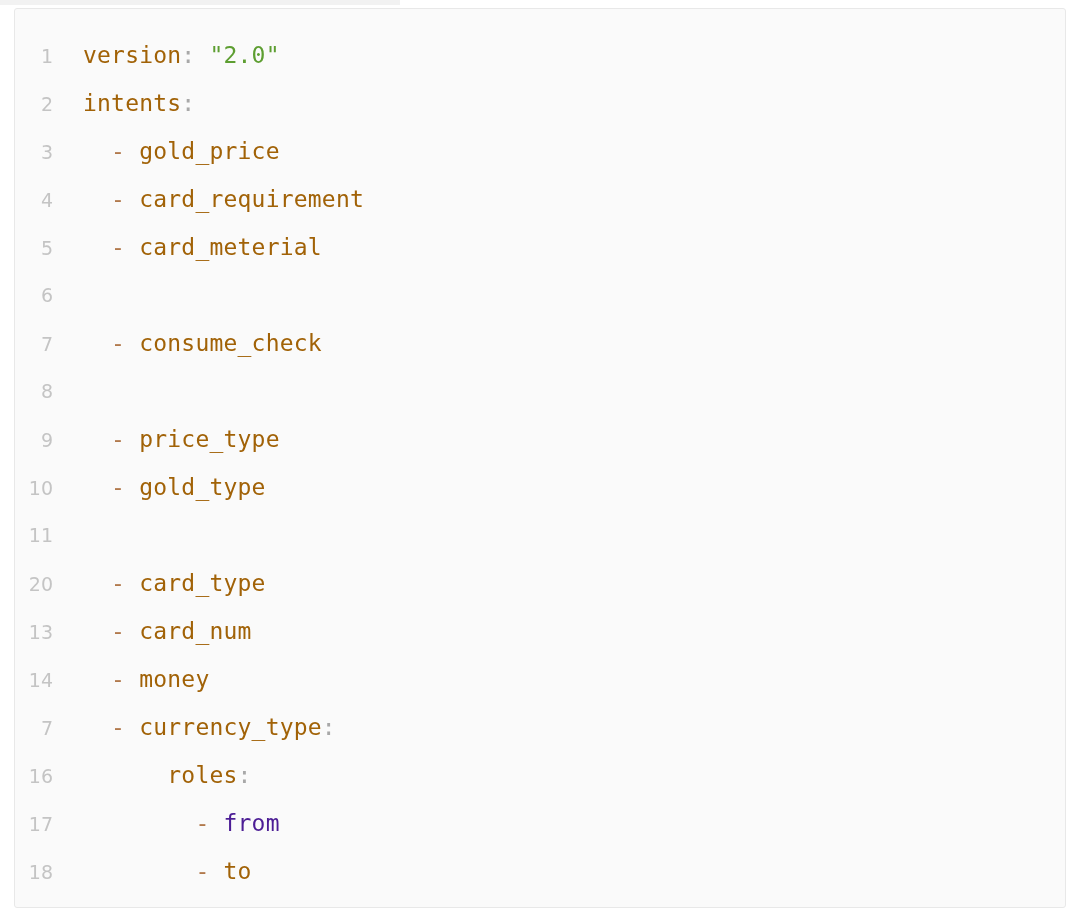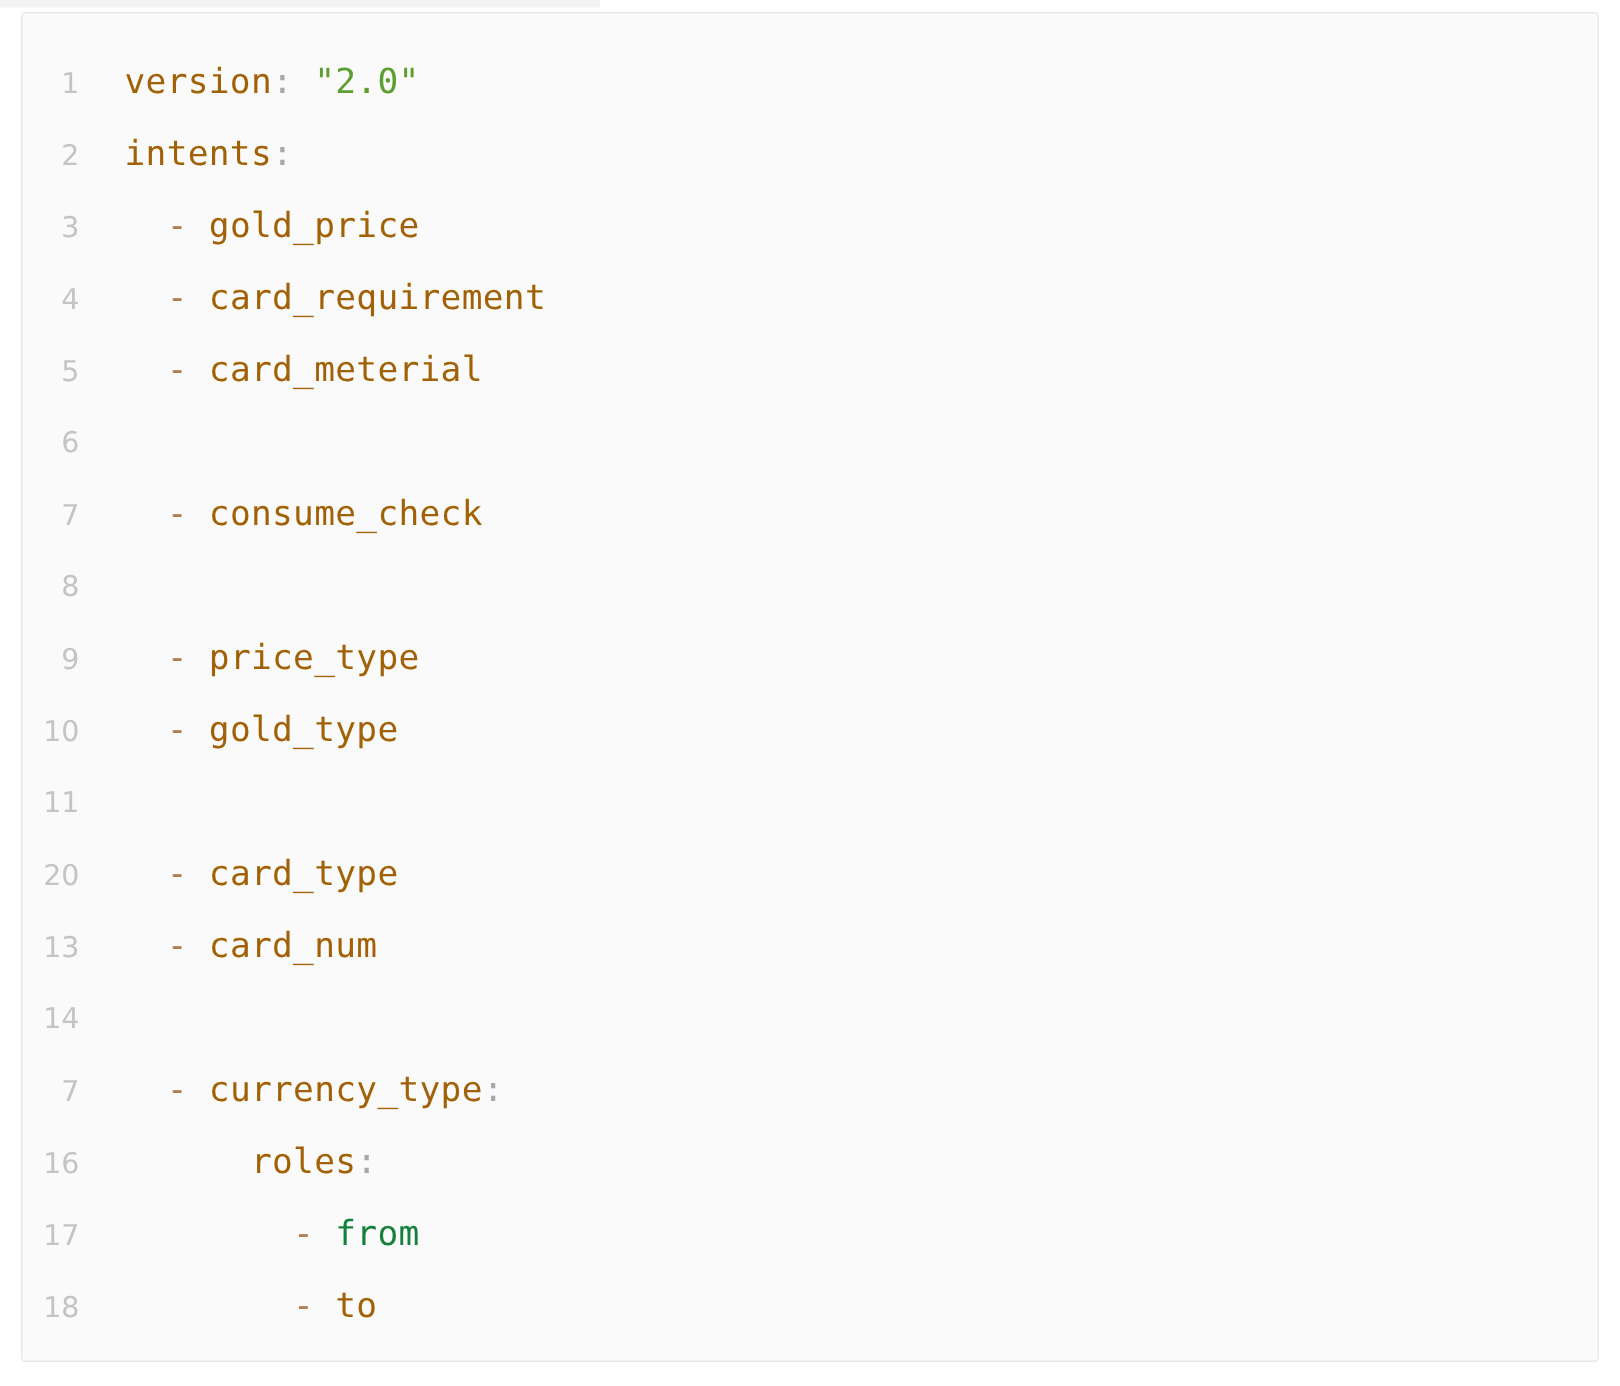--- a/index.html
+++ b/index.html
@@ -65,21 +65,21 @@
     font-size: 23px;
     color: #101010;
     padding-left: 20px;
     letter-spacing: 0.2px;
   }
 
   .tok-key      { color: #a16207; }
   .tok-colon    { color: #a8a8a8; }
   .tok-dash     { color: #b1794c; }
   .tok-string   { color: #5d9e31; }
-  .tok-keyword  { color: #15803d; }
+  .tok-keyword  { color: #4c1d95; }
   .ind          { color: transparent; }
 </style>
 </head>
 <body>
 
 <div id="top-strip"></div>
 
 <div id="code-block">
   <div id="code-rows">
       <div class="code-row"><span class="gutter">1</span><span class="code-text"><span class="ind"></span><span class="tok-key">version</span><span class="tok-colon">:</span><span class="ind"> </span><span class="tok-string">"2.0"</span></span></div>
@@ -88,19 +88,19 @@
       <div class="code-row"><span class="gutter">4</span><span class="code-text"><span class="ind">  </span><span class="tok-dash">- </span><span class="tok-key">card_requirement</span></span></div>
       <div class="code-row"><span class="gutter">5</span><span class="code-text"><span class="ind">  </span><span class="tok-dash">- </span><span class="tok-key">card_meterial</span></span></div>
       <div class="code-row"><span class="gutter">6</span></div>
       <div class="code-row"><span class="gutter">7</span><span class="code-text"><span class="ind">  </span><span class="tok-dash">- </span><span class="tok-key">consume_check</span></span></div>
       <div class="code-row"><span class="gutter">8</span></div>
       <div class="code-row"><span class="gutter">9</span><span class="code-text"><span class="ind">  </span><span class="tok-dash">- </span><span class="tok-key">price_type</span></span></div>
       <div class="code-row"><span class="gutter">10</span><span class="code-text"><span class="ind">  </span><span class="tok-dash">- </span><span class="tok-key">gold_type</span></span></div>
       <div class="code-row"><span class="gutter">11</span></div>
       <div class="code-row"><span class="gutter">20</span><span class="code-text"><span class="ind">  </span><span class="tok-dash">- </span><span class="tok-key">card_type</span></span></div>
       <div class="code-row"><span class="gutter">13</span><span class="code-text"><span class="ind">  </span><span class="tok-dash">- </span><span class="tok-key">card_num</span></span></div>
-      <div class="code-row"><span class="gutter">14</span></div>
+      <div class="code-row"><span class="gutter">14</span><span class="code-text"><span class="ind">  </span><span class="tok-dash">- </span><span class="tok-key">money</span></span></div>
       <div class="code-row"><span class="gutter">7</span><span class="code-text"><span class="ind">  </span><span class="tok-dash">- </span><span class="tok-key">currency_type</span><span class="tok-colon">:</span></span></div>
       <div class="code-row"><span class="gutter">16</span><span class="code-text"><span class="ind">      </span><span class="tok-key">roles</span><span class="tok-colon">:</span></span></div>
       <div class="code-row"><span class="gutter">17</span><span class="code-text"><span class="ind">        </span><span class="tok-dash">- </span><span class="tok-keyword">from</span></span></div>
       <div class="code-row"><span class="gutter">18</span><span class="code-text"><span class="ind">        </span><span class="tok-dash">- </span><span class="tok-key">to</span></span></div>
     </div>
 </div>
 
 </body></html>

